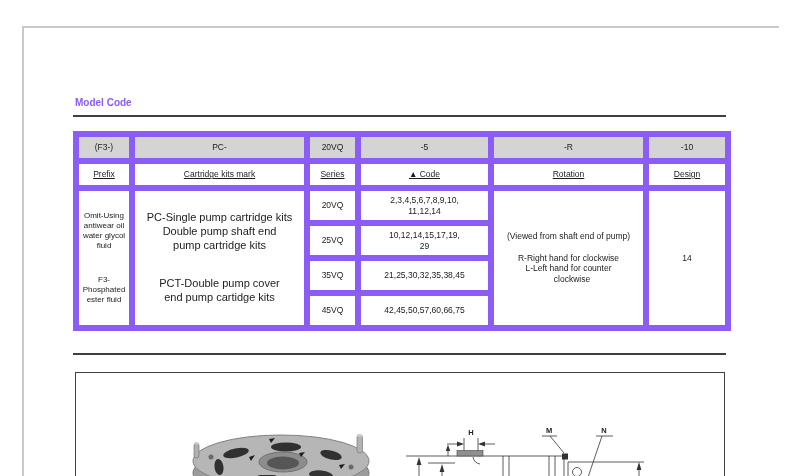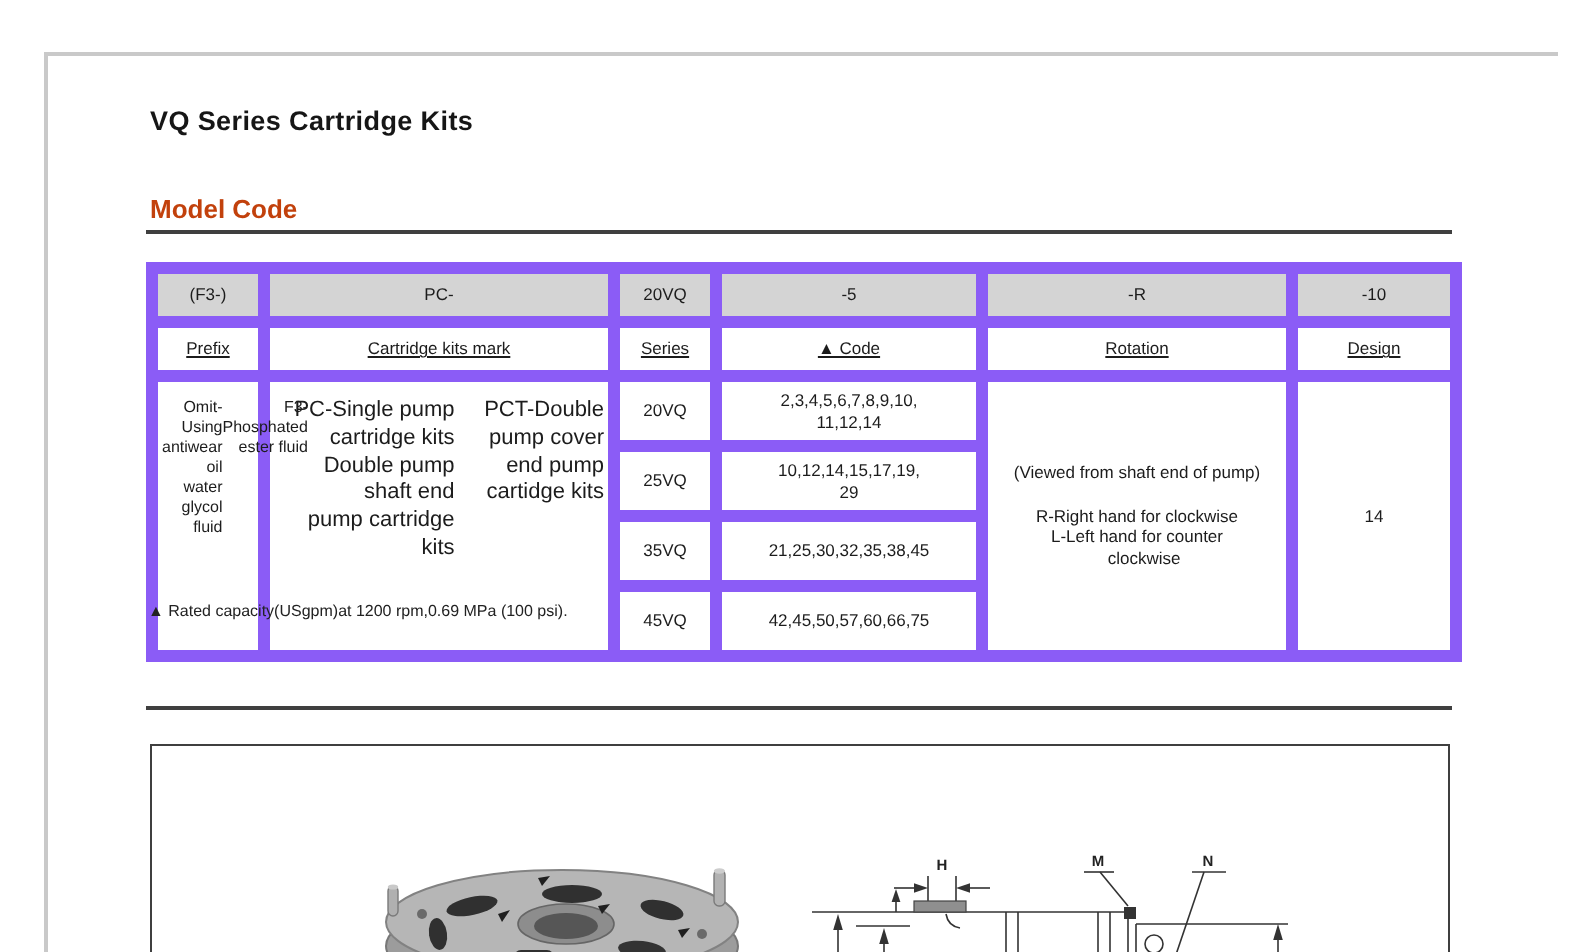--- a/index.html
+++ b/index.html
@@ -1,56 +1,55 @@
 <!DOCTYPE html>
 <html><head>
 <meta charset="utf-8">
 <style>
   html,body{margin:0;padding:0;background:#ffffff;}
   .screen{position:relative;width:795px;height:476px;background:#ffffff;overflow:hidden;
           font-family:"Liberation Sans",sans-serif;color:#1c1c1c;}
   .frame-top{position:absolute;left:22px;top:26px;width:757px;height:2px;background:#c9c9c9;}
   .frame-left{position:absolute;left:22px;top:26px;width:2px;height:450px;background:#c9c9c9;}
   .title{position:absolute;left:75px;top:53px;margin:0;font-size:13.5px;font-weight:bold;color:#161616;letter-spacing:0.2px;}
-  .sec{position:absolute;left:75px;margin:0;font-size:13px;font-weight:bold;color:#c2410c;}
+  .sec{position:absolute;left:75px;margin:0;font-size:10px;font-weight:bold;color:#8b5cf6;}
   .sec1{top:97px;}
   .sec2{top:335px;}
   .rule{position:absolute;left:73px;width:653px;height:2px;background:#3f3f3f;}
   .rule1{top:115px;}
   .rule2{top:353px;}
   table.mc{position:absolute;left:73px;top:131px;width:652px;border-collapse:collapse;table-layout:fixed;
            font-size:8.5px;color:#1c1c1c;border:2px solid #3c3c3c;}
   table.mc td{border:6px solid #8b5cf6;text-align:center;vertical-align:middle;padding:0 2px;line-height:1.25;}
   table.mc tr.hdr td{background:#d4d4d4;height:21px;font-size:8.5px;}
   table.mc tr.lbl td{height:21px;text-decoration:underline;}
   table.mc td.rh{height:29px;}
   .ml{white-space:pre-line;}
   td.prefix-cell,td.mark-cell{vertical-align:middle;}
-  .stack{display:flex;flex-direction:row;justify-content:space-around;height:100%;min-height:118px;text-align:right;}
+  .stack{display:flex;flex-direction:column;justify-content:space-around;height:100%;min-height:118px;}
   .stack div{white-space:pre-line;font-size:8px;}
   td.mark-cell .stack div{font-size:11px;}
   td.code-left{text-align:left;padding-left:7px;}
   td.rotation-cell{text-align:left;padding-left:7px;font-size:8.5px;line-height:1.6;vertical-align:middle;}
   .footnote{position:absolute;left:74px;top:301px;font-size:8px;color:#222;}
   .figure-box{position:absolute;left:75px;top:372px;width:648px;height:130px;border:1px solid #3f3f3f;background:#fff;}
   .photo-svg{position:absolute;left:105px;top:48px;}
   .draw-svg{position:absolute;left:0;top:0;}
   .draw-svg line,.draw-svg path,.draw-svg circle{stroke:#333;stroke-width:0.8;fill:none;}
   .draw-svg polygon{fill:#333;stroke:none;}
   .draw-svg text{font-family:"Liberation Sans",sans-serif;font-size:7.5px;font-weight:600;fill:#222;stroke:none;}
 </style>
 </head>
 <body>
 
 <div class="screen">
 
   <div class="frame-top"></div>
   <div class="frame-left"></div>
 
-  <h1 class="title">VQ Series Cartridge Kits</h1>
 
   <h2 class="sec sec1">Model Code</h2>
   <div class="rule rule1"></div>
 
   <table class="mc">
     <colgroup>
       <col style="width:56px">
         <col style="width:175px">
         <col style="width:51px">
       <col style="width:133px">
@@ -112,21 +111,20 @@
       <td class="rh">35VQ</td>
       <td class="rh">21,25,30,32,35,38,45</td>
     </tr>
     <tr>
       <td class="rh">45VQ</td>
       <td class="rh">42,45,50,57,60,66,75</td>
     </tr>
   </tbody>
     </table>
 
-  <div class="footnote">▲ Rated capacity(USgpm)at 1200 rpm,0.69 MPa (100 psi).</div>
 
   <div class="rule rule2"></div>
 
   <div class="figure-box">
 
     <svg class="photo-svg" width="200" height="82" viewBox="0 0 200 82">
       <ellipse cx="100" cy="52" rx="88" ry="26" fill="#9c9c9c" stroke="#787878" stroke-width="1"></ellipse>
       <ellipse cx="100" cy="40" rx="88" ry="26" fill="#b6b6b6" stroke="#828282" stroke-width="1"></ellipse>
       <ellipse cx="55" cy="32" rx="13" ry="4.5" fill="#303030" transform="rotate(-12 55 32)"></ellipse>
       <ellipse cx="105" cy="26" rx="15" ry="4.5" fill="#303030"></ellipse>

